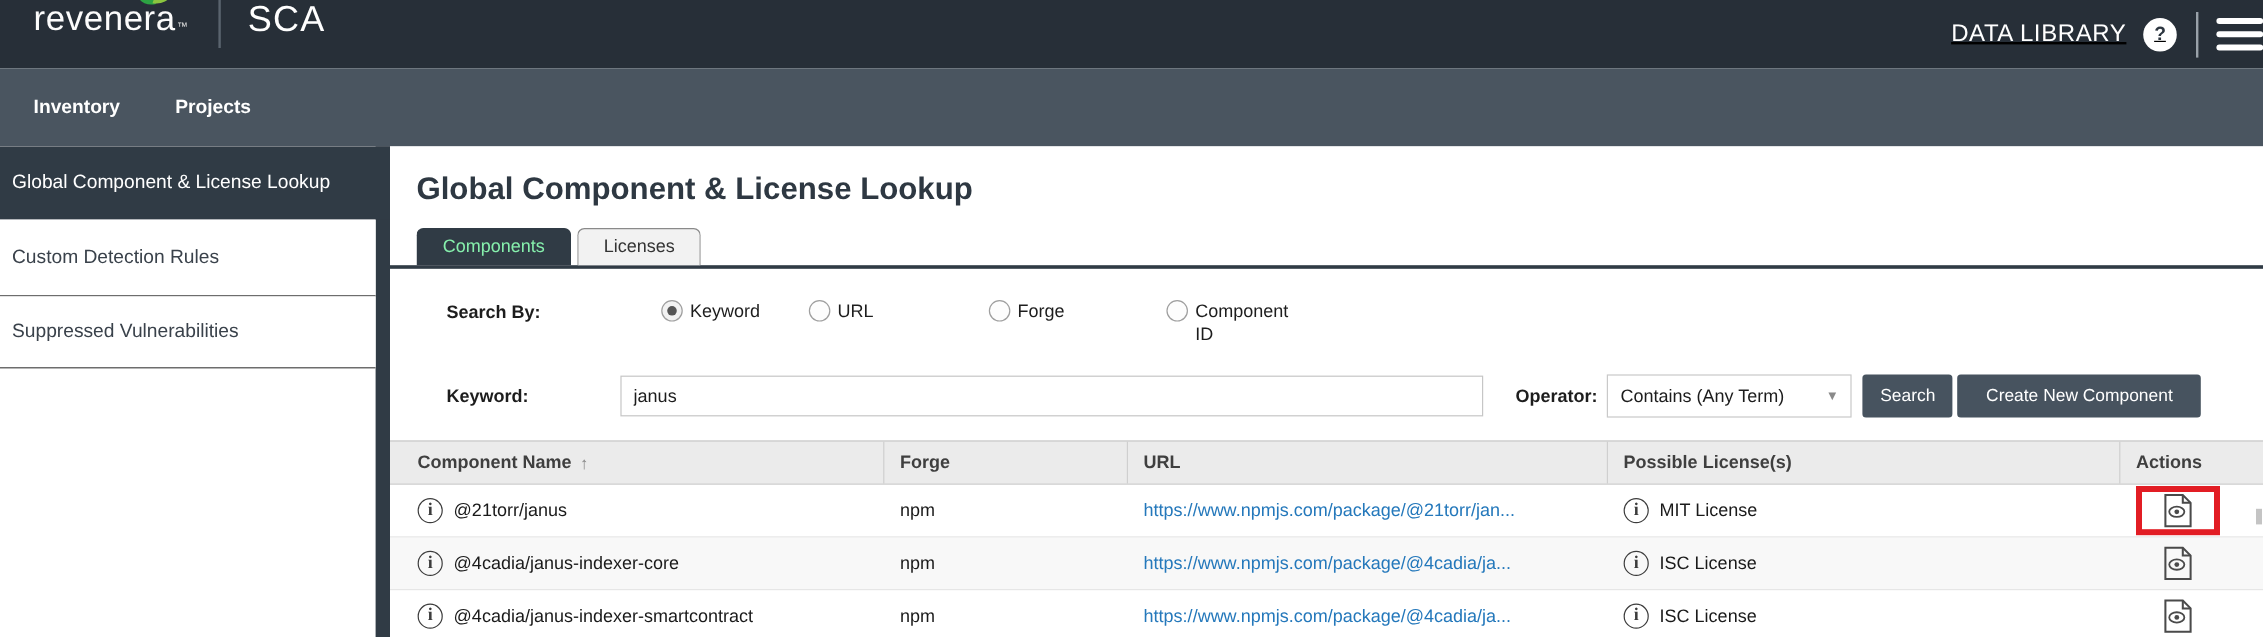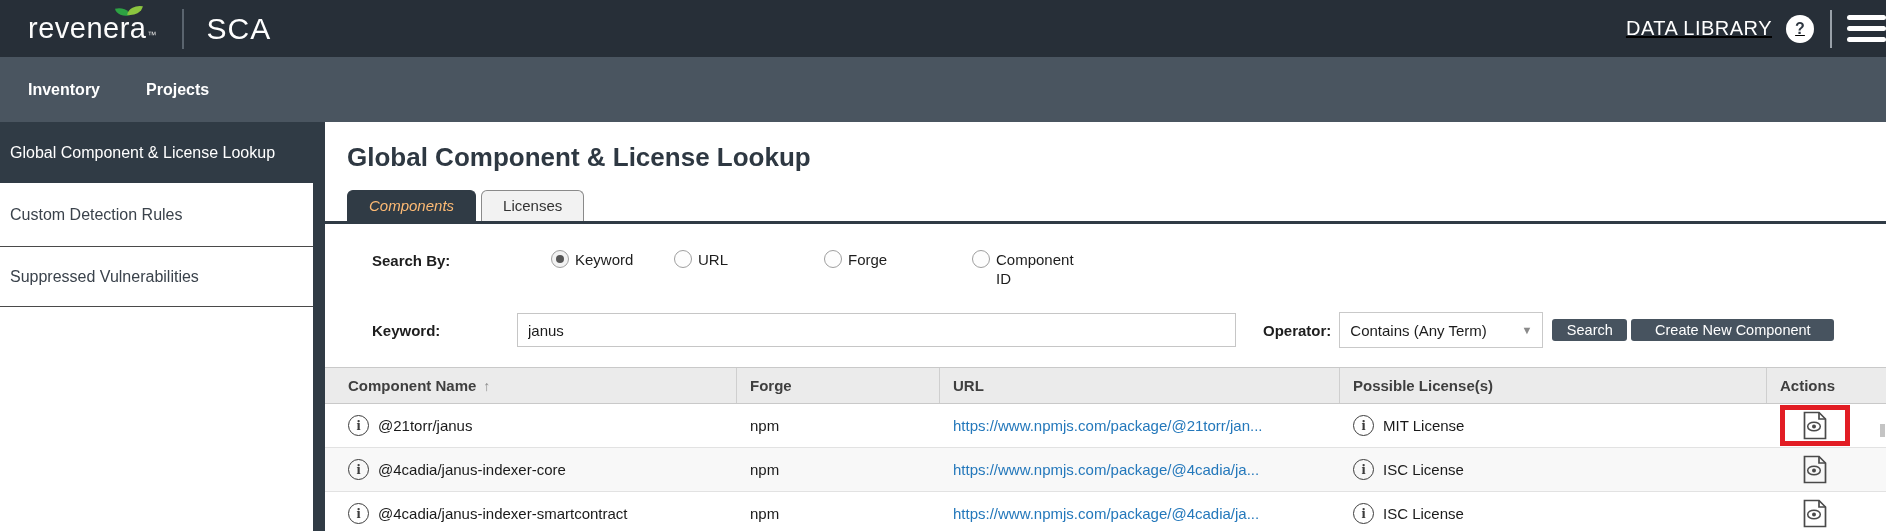--- a/index.html
+++ b/index.html
@@ -1,21 +1,21 @@
 <!DOCTYPE html>
 <html><head>
 <meta charset="utf-8">
 <style>
   * { margin:0; padding:0; box-sizing:border-box; }
   html,body { background:#fff; }
   body { font-family:"Liberation Sans", sans-serif; }
   .page { position:relative; width:1886px; height:531px; overflow:hidden; background:#fff; }
 
   
-  .header { height:57px; background:#272f38; display:flex; align-items:center; padding-left:28px; }
+  .header { height:57px; background:#272f38; display:flex; padding-left:28px; }
   .logo { position:relative; display:flex; align-items:baseline; color:#fff; }
   .logo-brand { font-size:29px; letter-spacing:0.5px; color:#fcfcfc; }
   .logo-tm { font-size:9px; color:#e0e0e0; margin-left:1px; }
   .leaf { position:absolute; left:88px; top:-7px; width:26px; height:12px; }
   .leaf .petal-l { position:absolute; left:0; top:2px; width:13px; height:10px; background:#2da343; border-radius:0 100% 0 100%; transform:rotate(-14deg); }
   .leaf .petal-r { position:absolute; left:12px; top:0; width:14px; height:11px; background:#8bc53f; border-radius:100% 0 100% 0; transform:rotate(10deg); }
   .logo-divider { width:2px; height:40px; background:#5a646e; margin:0 22px 0 26px; }
   .logo-product { font-size:30px; font-weight:300; color:#ffffff; letter-spacing:1px; }
   .header-right { margin-left:auto; display:flex; align-items:center;text-decoration:underline; }
   .data-library { color:#fff; font-size:20px; letter-spacing:0.5px; }
@@ -35,21 +35,21 @@
   .side-item { height:64px; display:flex; align-items:center; padding-left:10px; font-size:16px; color:#3a424b;
                border-bottom:1px solid #4a4a4a; cursor:pointer; background:#fff; }
   .side-item.active { height:61px; background:#303b45; color:#fff; border-bottom:none; margin-right:-12px; }
   .side-item:nth-child(3) { height:60px; }
 
   .content { flex:1; position:relative; background:#fff; }
   .page-title { margin:20px 0 0 22px; font-size:26px; font-weight:bold; color:#2e3842; }
 
   .tabbar { margin-top:17px; padding-left:22px; border-bottom:3px solid #303b45; display:flex; gap:5px; align-items:flex-end; }
   .tab { font-size:15px; padding:6px 21px 7px 21px; border-radius:6px 6px 0 0; cursor:pointer; }
-  .tab.active { background:#303b45; color:#fdba74; border:1px solid #303b45; border-bottom:none;font-style:italic; }
+  .tab.active { background:#303b45; color:#86efac; border:1px solid #303b45; border-bottom:none; }
   .tab.inactive { background:#f2f2f2; color:#333; border:1px solid #8a8a8a; border-bottom:none; }
 
   
   .row1 { margin-top:26px; margin-left:22px; display:flex; align-items:flex-start; }
   .form-label { font-size:15px; font-weight:bold; color:#1d1d1d; }
   .searchby-label { width:179px; margin-left:25px; padding-top:2px; }
   .radio-group { display:flex; align-items:flex-start; cursor:pointer; }
   .rg-keyword { width:123px; } .rg-url { width:150px; } .rg-forge { width:148px; }
   .radio { width:18px; height:18px; border-radius:50%; border:1px solid #9f9f9f; background:#fdfdfd; flex:none; position:relative; }
   .radio.checked { background:#f2f2f2; }
@@ -58,21 +58,21 @@
   .radio-label.wrap { width:92px; }
 
   .row2 { margin-top:24px; margin-left:22px; display:flex; align-items:center; }
   .keyword-label { width:145px; margin-left:25px; }
   .keyword-input { width:719px; height:34px; border:1px solid #c6c6c6; font-family:"Liberation Sans",sans-serif;
                    font-size:15px; color:#1c1c1c; padding:0 10px; outline:none; }
   .operator-label { margin-left:27px; }
   .select { margin-left:8px; width:204px; height:36px; border:1px solid #c9c9c9; background:#fff; display:flex;
             align-items:center; padding:0 10px; font-size:15px; color:#1c1c1c; cursor:pointer; }
   .select .chev { margin-left:auto; color:#8a8a8a; font-size:11px; }
-  .btn { height:22px; background:#47535f; color:#fff; border:none; border-radius:3px; font-size:14.5px;
+  .btn { height:36px; background:#47535f; color:#fff; border:none; border-radius:3px; font-size:14.5px;
          font-family:"Liberation Sans",sans-serif; cursor:pointer; padding:0 13px; }
   .btn-search { margin-left:9px; width:75px; }
   .btn-create { margin-left:4px; width:203px; }
 
   
   .table { margin-top:19px; width:100%; }
   .thead { display:flex; height:37px; background:#ebebeb; border-top:1px solid #c9c9c9; border-bottom:1px solid #c9c9c9; align-items:center; }
   .th { font-size:15px; font-weight:bold; color:#3f3f3f; display:flex; align-items:center; height:100%; border-right:1px solid #cfcfcf; padding-left:13px; }
   .th:last-child { border-right:none; }
   .c-name { width:412px; flex:none; } .c-forge { width:203px; flex:none; } .c-url { width:400px; flex:none; }

